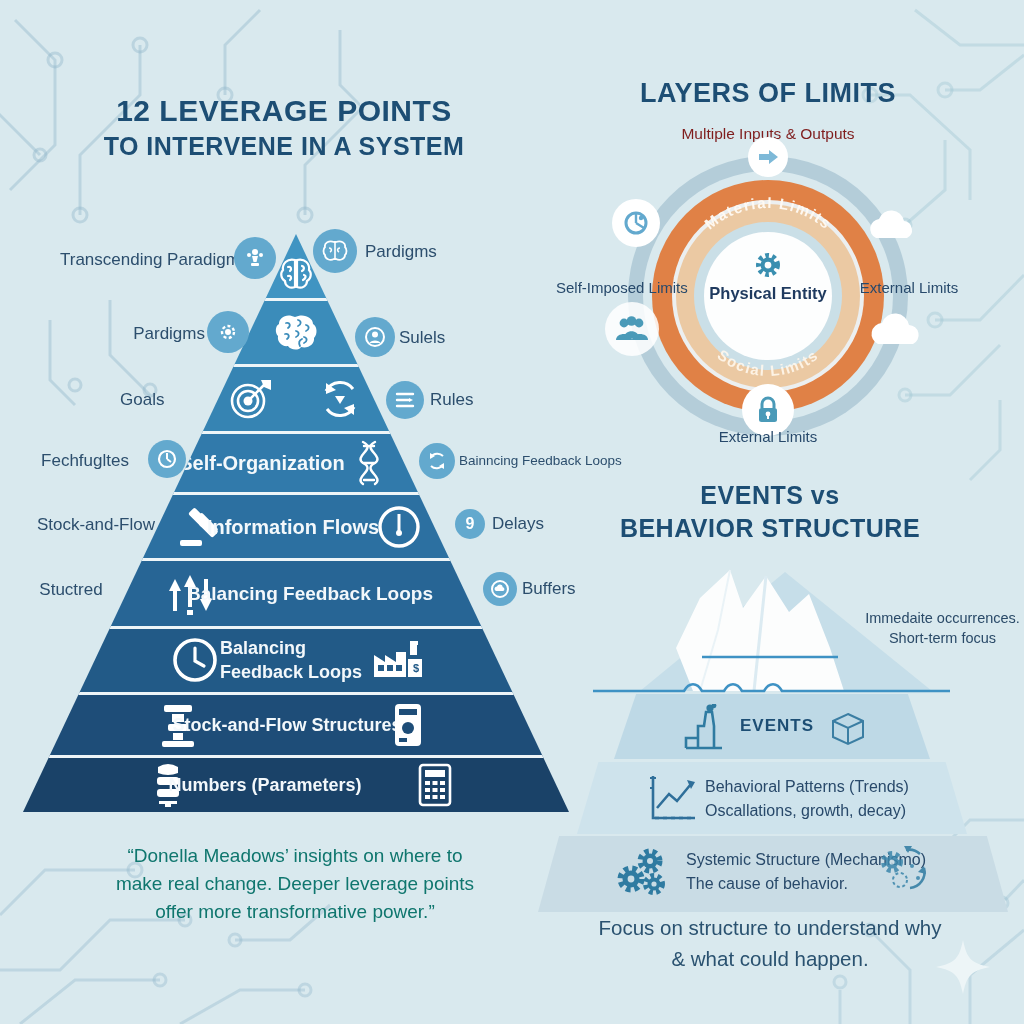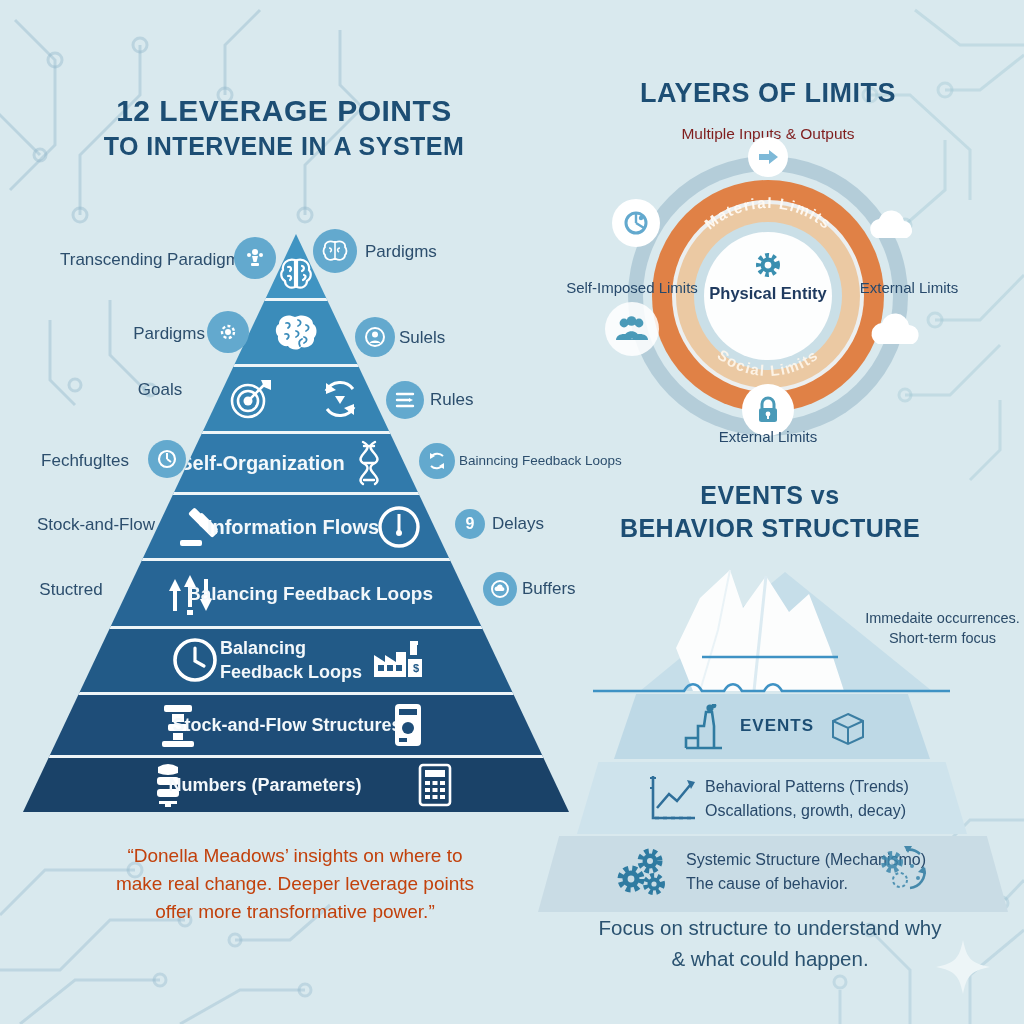--- a/index.html
+++ b/index.html
@@ -20,21 +20,21 @@
     display:flex;flex-direction:column;
   }
   .prow{position:relative;width:100%;}
   .prow + .prow{border-top:3px solid #eef5f8;}
   .prow .ic{position:absolute;top:50%;transform:translate(-50%,-50%);}
   .ptxt{position:absolute;top:50%;transform:translate(-50%,-50%);
     color:#f3f8fb;font-weight:bold;white-space:nowrap;}
   .sideic{border-radius:50%;background:#63a9ce;display:flex;align-items:center;justify-content:center;}
   .ring{border-radius:50%;}
   .bandtxt{color:#28496a;}
-  .quote{font-size:19px;line-height:28px;text-align:center;color:#c2410c;}
+  .quote{font-size:19px;line-height:28px;text-align:center;color:#0f766e;}
   svg{display:block;}
 </style>
 </head>
 <body>
 
 <div id="stage">
 
   <svg class="abs" style="left:0;top:0" width="360" height="430">
     <g fill="none" stroke="rgba(140,180,200,.38)" stroke-width="3">
       <path d="M10 190 L55 145 L55 60 L15 20"></path>
@@ -264,21 +264,21 @@
         </g>
       </svg>
   </div>
   <div class="abs lbl" style="left:100px;top:324px;width:105px;text-align:right">Pardigms</div>
   <div class="abs sideic" style="left:207px;top:311px;width:42px;height:42px">
     <svg width="24" height="24" viewBox="0 0 24 24">
         <circle cx="12" cy="12" r="6" fill="none" stroke="#fff" stroke-width="2.4" stroke-dasharray="3 2.4"></circle>
         <circle cx="12" cy="12" r="3" fill="#fff"></circle>
       </svg>
   </div>
-  <div class="abs lbl" style="left:120px;top:380px;width:80px;text-align:center">Goals</div>
+  <div class="abs lbl" style="left:120px;top:390px;width:80px;text-align:left">Goals</div>
   <div class="abs lbl" style="left:25px;top:451px;width:120px;text-align:center">Fechfugltes</div>
   <div class="abs sideic" style="left:148px;top:440px;width:38px;height:38px">
     <svg width="22" height="22" viewBox="0 0 22 22">
         <circle cx="11" cy="11" r="8" fill="none" stroke="#fff" stroke-width="2.2"></circle>
         <path d="M11 11 L11 5 M11 11 L15 14" stroke="#fff" stroke-width="2"></path>
       </svg>
   </div>
   <div class="abs lbl" style="left:25px;top:515px;width:130px;text-align:right">Stock-and-Flow</div>
   <div class="abs lbl" style="left:35px;top:580px;width:72px;text-align:center">Stuctred</div>
 
@@ -395,21 +395,21 @@
   </svg>
   <div class="abs" style="left:742px;top:384px;width:52px;height:52px;border-radius:50%;background:#fff;display:flex;align-items:center;justify-content:center">
     <svg width="24" height="28" viewBox="0 0 24 28">
         <path d="M6 12 V8 a6 6 0 0 1 12 0 v4" fill="none" stroke="#4a9ab8" stroke-width="3"></path>
         <rect x="3" y="12" width="18" height="14" rx="2.5" fill="#4a9ab8"></rect>
         <circle cx="12" cy="18" r="2.4" fill="#fff"></circle>
         <rect x="11" y="19" width="2" height="4" fill="#fff"></rect>
       </svg>
   </div>
 
-  <div class="abs" style="left:556px;top:279px;width:152px;text-align:center;font-size:15px;color:#27496b">Self-Imposed Limits</div>
+  <div class="abs" style="left:556px;top:279px;width:152px;text-align:left;font-size:15px;color:#27496b">Self-Imposed Limits</div>
   <div class="abs" style="left:834px;top:279px;width:150px;text-align:center;font-size:15px;color:#27496b">External Limits</div>
   <div class="abs" style="left:698px;top:428px;width:140px;text-align:center;font-size:15px;color:#27496b">External Limits</div>
 
   <div class="abs h1" style="left:560px;top:514px;width:420px;font-size:25px">BEHAVIOR STRUCTURE</div>
   <div class="abs h1" style="left:560px;top:481px;width:420px;font-size:25px">EVENTS vs</div>
 
   <svg class="abs" style="left:580px;top:550px" width="440" height="145">
     <polygon points="205,22 60,141 352,141" fill="#c6dee9"></polygon>
     <polygon points="113,141 96,98 120,48 150,20 163,58 186,26 209,62 229,44 250,98 264,141" fill="#fcfdfd"></polygon>
     <path d="M186,26 L174,141" stroke="#dcebf2" stroke-width="3" fill="none"></path>

